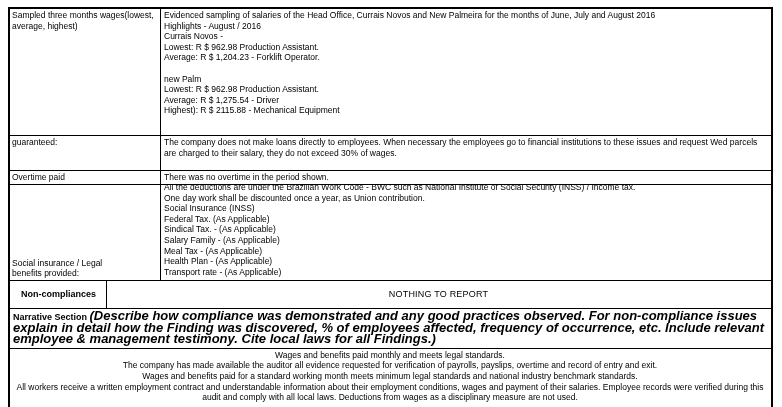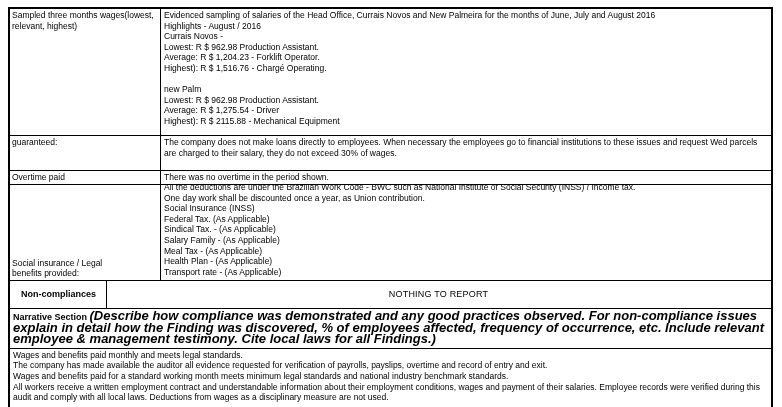--- a/index.html
+++ b/index.html
@@ -90,42 +90,42 @@
     font-weight: bold;
     font-style: italic;
     font-size: 13px;
   }
 
   .r7 {
     min-height: 58px;
     display: block;
     padding: 1px 4px 1px 3px;
     box-sizing: border-box;
+    text-align: center;
   }
 
   .line { min-height: 10.6px; }
 </style>
 </head>
 <body>
 
 <div class="page">
   <div class="tbl">
 
     <div class="row r1">
       <div class="label">
           <div class="line">Sampled three months wages(lowest,</div>
-          <div class="line">relevant, highest)</div>
+          <div class="line">average, highest)</div>
         </div>
       <div class="content">
           <div class="line">Evidenced sampling of salaries of the Head Office, Currais Novos and New Palmeira for the months of June, July and August 2016</div>
           <div class="line">Highlights - August / 2016</div>
           <div class="line">Currais Novos -</div>
           <div class="line">Lowest: R $ 962.98 Production Assistant.</div>
           <div class="line">Average: R $ 1,204.23 - Forklift Operator.</div>
-          <div class="line">Highest): R $ 1,516.76 - Chargé Operating.</div>
           <div class="line">&nbsp;</div>
           <div class="line">new Palm</div>
           <div class="line">Lowest: R $ 962.98 Production Assistant.</div>
           <div class="line">Average: R $ 1,275.54 - Driver</div>
           <div class="line">Highest): R $ 2115.88 - Mechanical Equipment</div>
         </div>
     </div>
 
     <div class="row r2">
       <div class="label">

